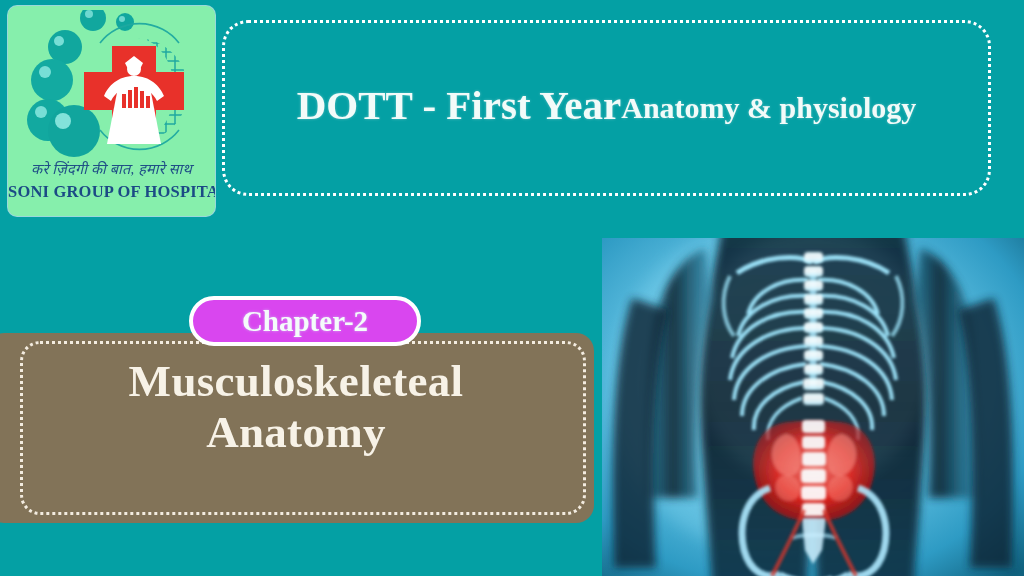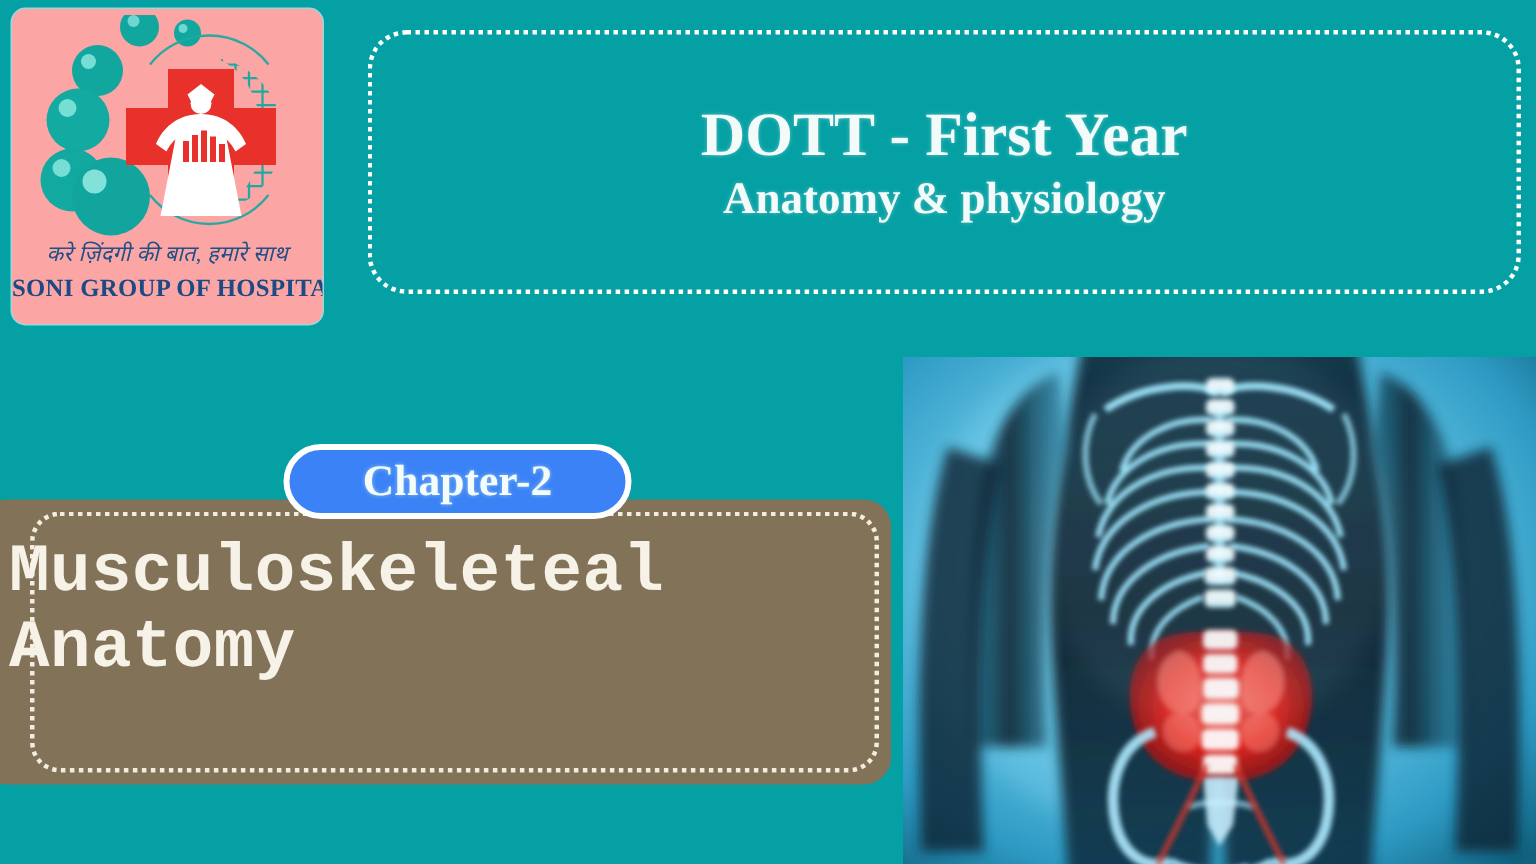--- a/index.html
+++ b/index.html
@@ -19,21 +19,21 @@
     background: #04a0a4;
   }
 
   
   .logo-card {
     position: absolute;
     left: 8px;
     top: 6px;
     width: 207px;
     height: 210px;
-    background: #fca5a5;
+    background: #86efac;
     border-radius: 9px;
     box-shadow: 0 0 0 1px rgba(255,255,255,0.6);
     overflow: hidden;
   }
   .logo-mark {
     position: absolute;
     left: 0;
     top: 4px;
     width: 207px;
     height: 150px;
@@ -61,29 +61,29 @@
     font-weight: bold;
     font-size: 16.5px;
     color: #1b4a85;
     letter-spacing: 0.2px;
     white-space: nowrap;
   }
 
   
   .title-box {
     position: absolute;
-    left: 245px;
+    left: 222px;
     top: 20px;
     width: 769px;
     height: 176px;
     border: 3px dotted #ffffff;
     border-radius: 26px;
     box-sizing: border-box;
     display: flex;
-    flex-direction: column;
+    flex-direction: row;
     align-items: center;
     justify-content: center;
   }
   .title-line {
     font-family: "Liberation Serif", serif;
     font-weight: bold;
     color: #f2fbf9;
     text-align: center;
     line-height: 1.08;
     text-shadow: 0 0 3px rgba(255,255,255,0.35);
@@ -111,37 +111,37 @@
     height: 174px;
     border: 3px dotted #f3ece0;
     border-radius: 20px;
     box-sizing: border-box;
   }
   .content-title {
     position: absolute;
     left: 6px;
     top: 356px;
     width: 580px;
-    text-align: left;
-    font-family: Liberation Mono, monospace;
+    text-align: center;
+    font-family: Liberation Serif, serif;
     font-weight: bold;
     color: #f7f2e7;
     line-height: 1.14;
     font-size: 45px;
     letter-spacing: 0.3px;
   }
 
   
   .chapter-pill {
     position: absolute;
     left: 189px;
     top: 296px;
     width: 232px;
     height: 50px;
-    background: #3b82f6;
+    background: #d946ef;
     border: 4px solid #ffffff;
     border-radius: 26px;
     box-sizing: border-box;
     display: flex;
     align-items: center;
     justify-content: center;
   }
   .chapter-pill-label {
     font-family: "Liberation Serif", serif;
     font-weight: bold;

